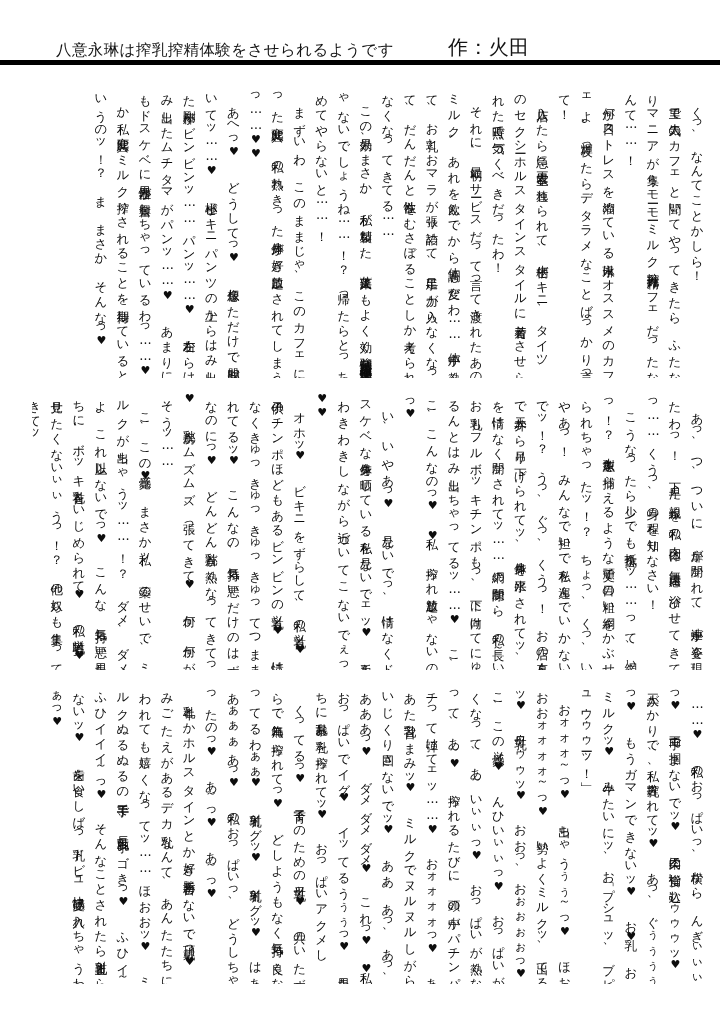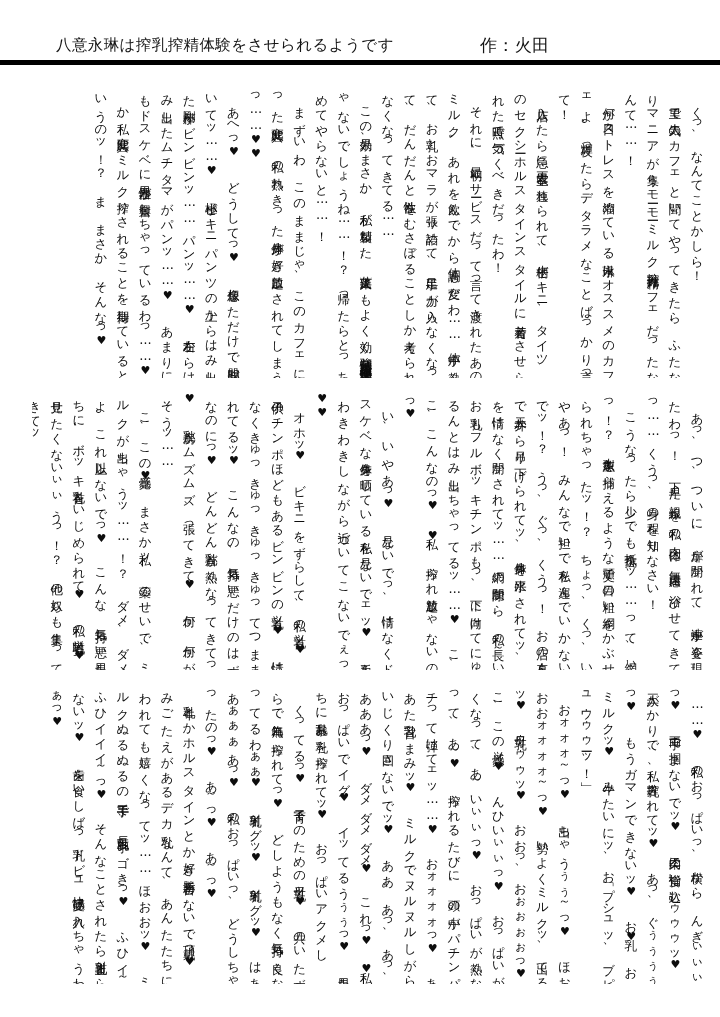--- a/index.html
+++ b/index.html
@@ -24,34 +24,34 @@
     top: 0;
     width: 720px;
     height: 62px;
     box-sizing: border-box;
   }
   .header-inner {
     position: absolute;
     left: 56px;
     top: 34px;
     display: flex;
-    align-items: center;
+    align-items: flex-end;
     white-space: nowrap;
   }
   .doc-title {
     font-size: 15.5px;
     letter-spacing: 0.4px;
     color: #141414;
     font-family: "DejaVu Serif", "Liberation Serif", serif;
   }
   .doc-author {
-    font-size: 17px;
+    font-size: 20px;
     letter-spacing: 0.4px;
     color: #141414;
-    margin-left: 86px;
+    margin-left: 54px;
     font-family: "DejaVu Serif", "Liberation Serif", serif;
   }
   .header-rule {
     position: absolute;
     left: 0;
     top: 60px;
     width: 720px;
     height: 5px;
     background: #000000;
   }

